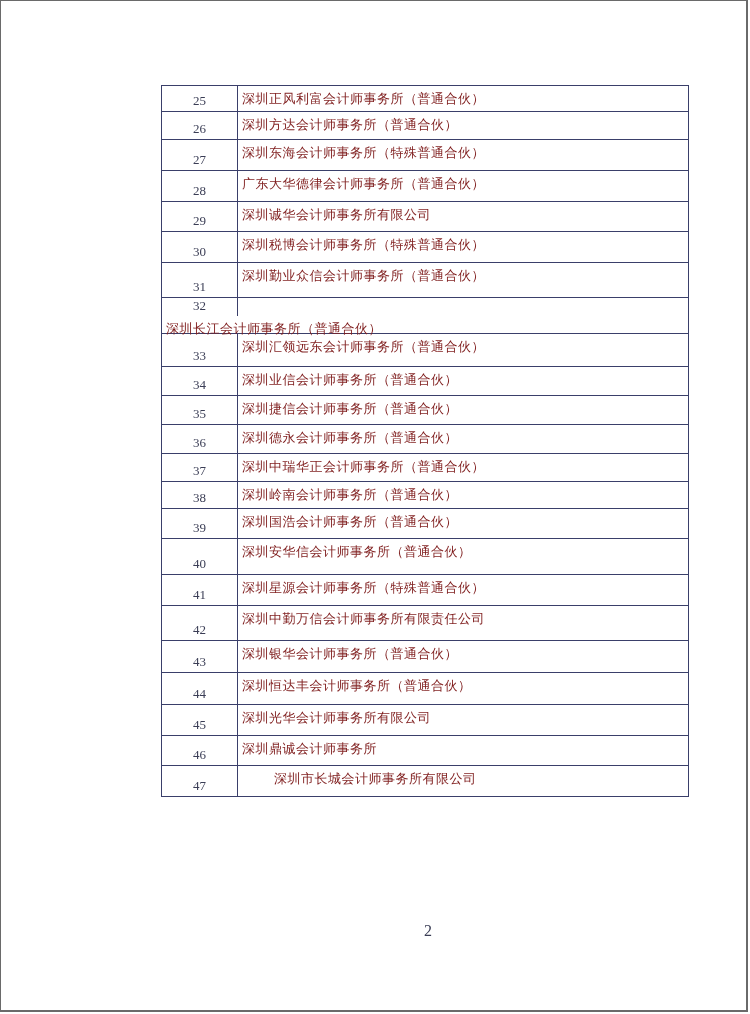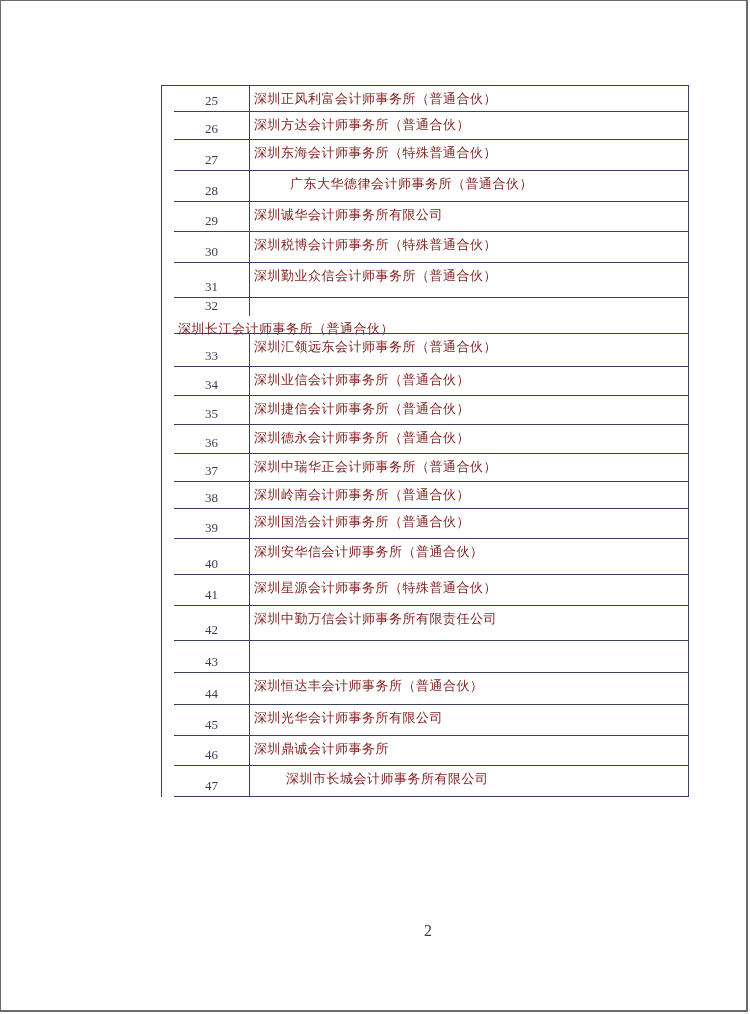--- a/index.html
+++ b/index.html
@@ -9,21 +9,20 @@
   }
   .page-frame {
     position: absolute; left: 0; top: 0; width: 748px; height: 1012px;
     border: 1px solid #6a6a6a; border-right: 2px solid #6a6a6a; border-bottom: 2px solid #6a6a6a;
     box-sizing: border-box;
   }
   .table {
     position: absolute; left: 161px; top: 85px; width: 528px;
     border-left: 1.5px solid #3a3f6a; border-right: 1.5px solid #3a3f6a; border-top: 1.5px solid #3a3f6a;
     box-sizing: border-box;
-    padding-left: 12px;
   }
   .row {
     display: flex; border-bottom: 1.5px solid #3a3f6a; box-sizing: border-box;
   }
   .num {
     width: 76px; border-right: 1.5px solid #3a3f6a; box-sizing: border-box;
     display: flex; align-items: flex-end; justify-content: center;
     font-family: "Liberation Serif", "DejaVu Serif", serif; font-size: 13px; color: #3a3d55;
     padding-bottom: 2px;
   }
@@ -47,21 +46,21 @@
       <div class="name">深圳正风利富会计师事务所（普通合伙）</div>
     </div>
     <div class="row" style="height: 28px;">
       <div class="num">26</div>
       <div class="name">深圳方达会计师事务所（普通合伙）</div>
     </div>
     <div class="row" style="height: 31px;">
       <div class="num">27</div>
       <div class="name">深圳东海会计师事务所（特殊普通合伙）</div>
     </div>
-    <div class="row" style="height: 31px; gap: 36px;">
+    <div class="row" style="height: 31px;">
       <div class="num">28</div>
       <div class="name">广东大华德律会计师事务所（普通合伙）</div>
     </div>
     <div class="row" style="height: 30px;">
       <div class="num">29</div>
       <div class="name">深圳诚华会计师事务所有限公司</div>
     </div>
     <div class="row" style="height: 31px;">
       <div class="num">30</div>
       <div class="name">深圳税博会计师事务所（特殊普通合伙）</div>
@@ -109,20 +108,21 @@
     <div class="row" style="height: 31px;">
       <div class="num">41</div>
       <div class="name">深圳星源会计师事务所（特殊普通合伙）</div>
     </div>
     <div class="row" style="height: 35px;">
       <div class="num">42</div>
       <div class="name">深圳中勤万信会计师事务所有限责任公司</div>
     </div>
     <div class="row" style="height: 32px;">
       <div class="num">43</div>
+      <div class="name">深圳银华会计师事务所（普通合伙）</div>
     </div>
     <div class="row" style="height: 32px;">
       <div class="num">44</div>
       <div class="name">深圳恒达丰会计师事务所（普通合伙）</div>
     </div>
     <div class="row" style="height: 31px; justify-content: flex-end;">
       <div class="num">45</div>
       <div class="name">深圳光华会计师事务所有限公司</div>
     </div>
     <div class="row" style="height: 30px;">

